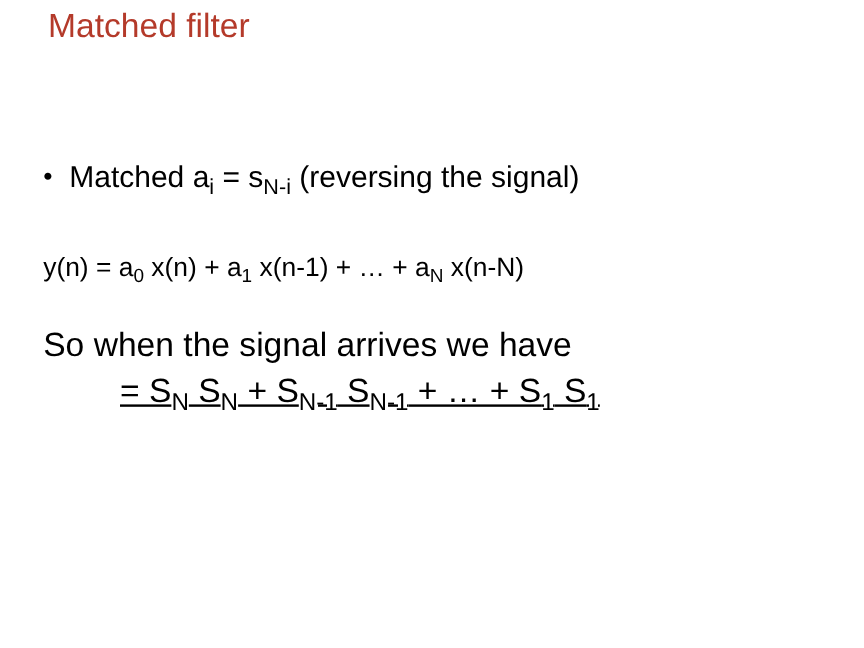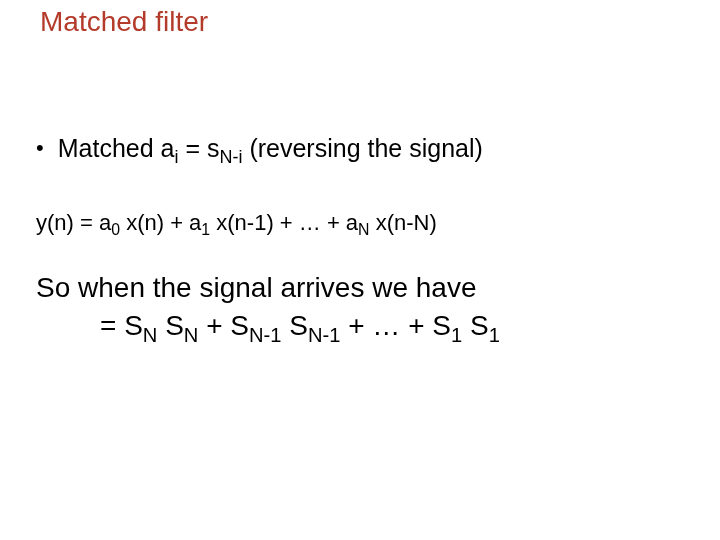--- a/index.html
+++ b/index.html
@@ -51,21 +51,21 @@
     font-size: 22px;
     margin-bottom: 32px;
   }
   .para {
     font-size: 28px;
   }
   .para .line {
     display: block;
   }
   .indent1 { padding-left: 10px; }
-  .indent2 { padding-left: 64px; }
+  .indent2 { padding-left: 64px; text-decoration: underline; }
   sub {
     font-size: 0.72em;
     vertical-align: sub;
     line-height: 0;
   }
 </style>
 </head>
 <body>
 <div class="slide">
 

